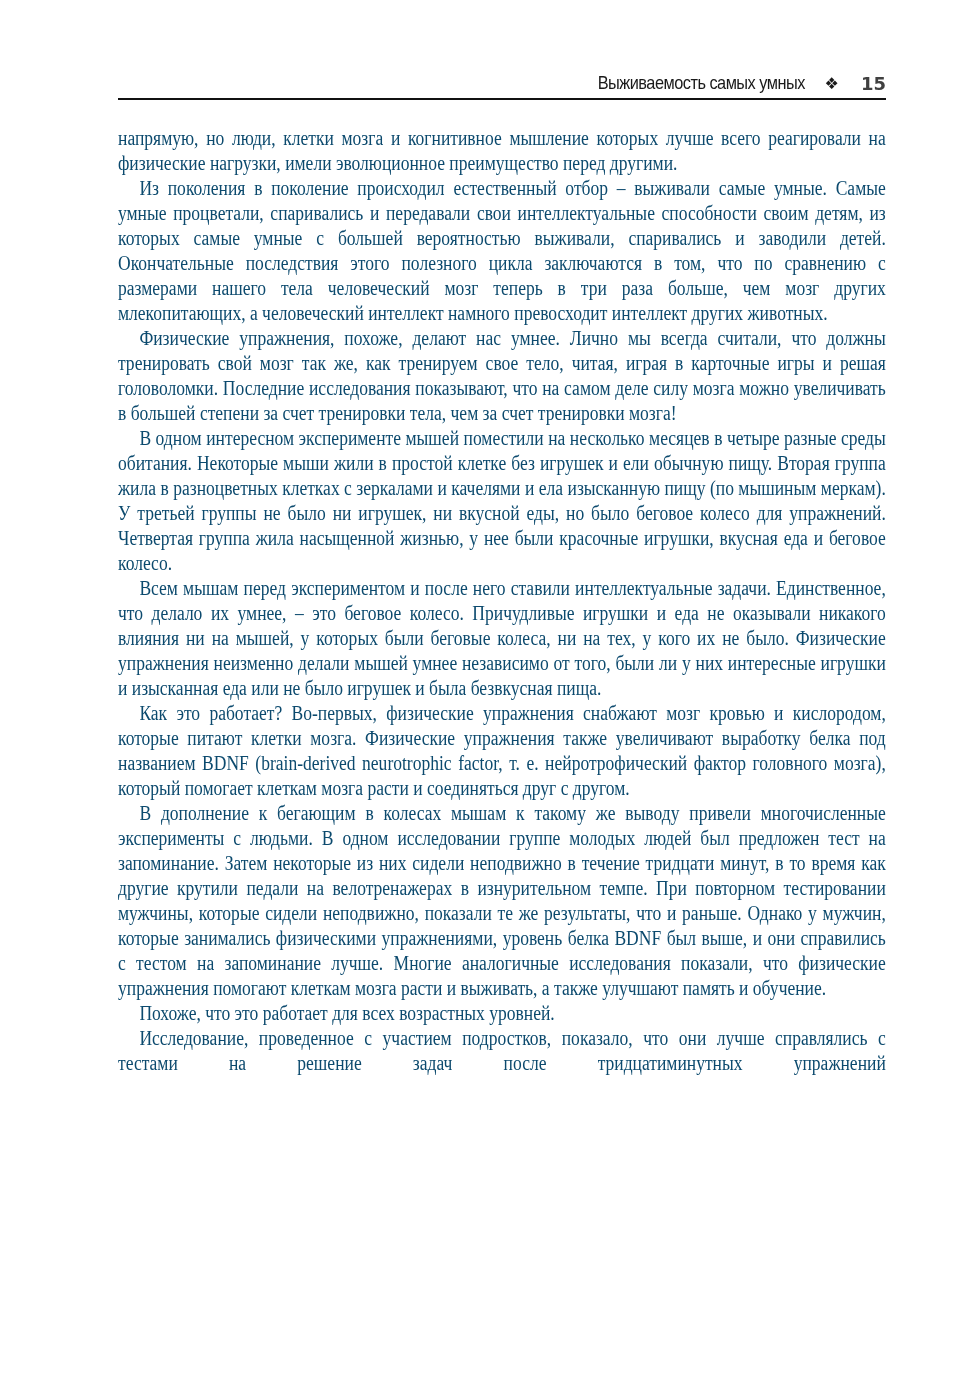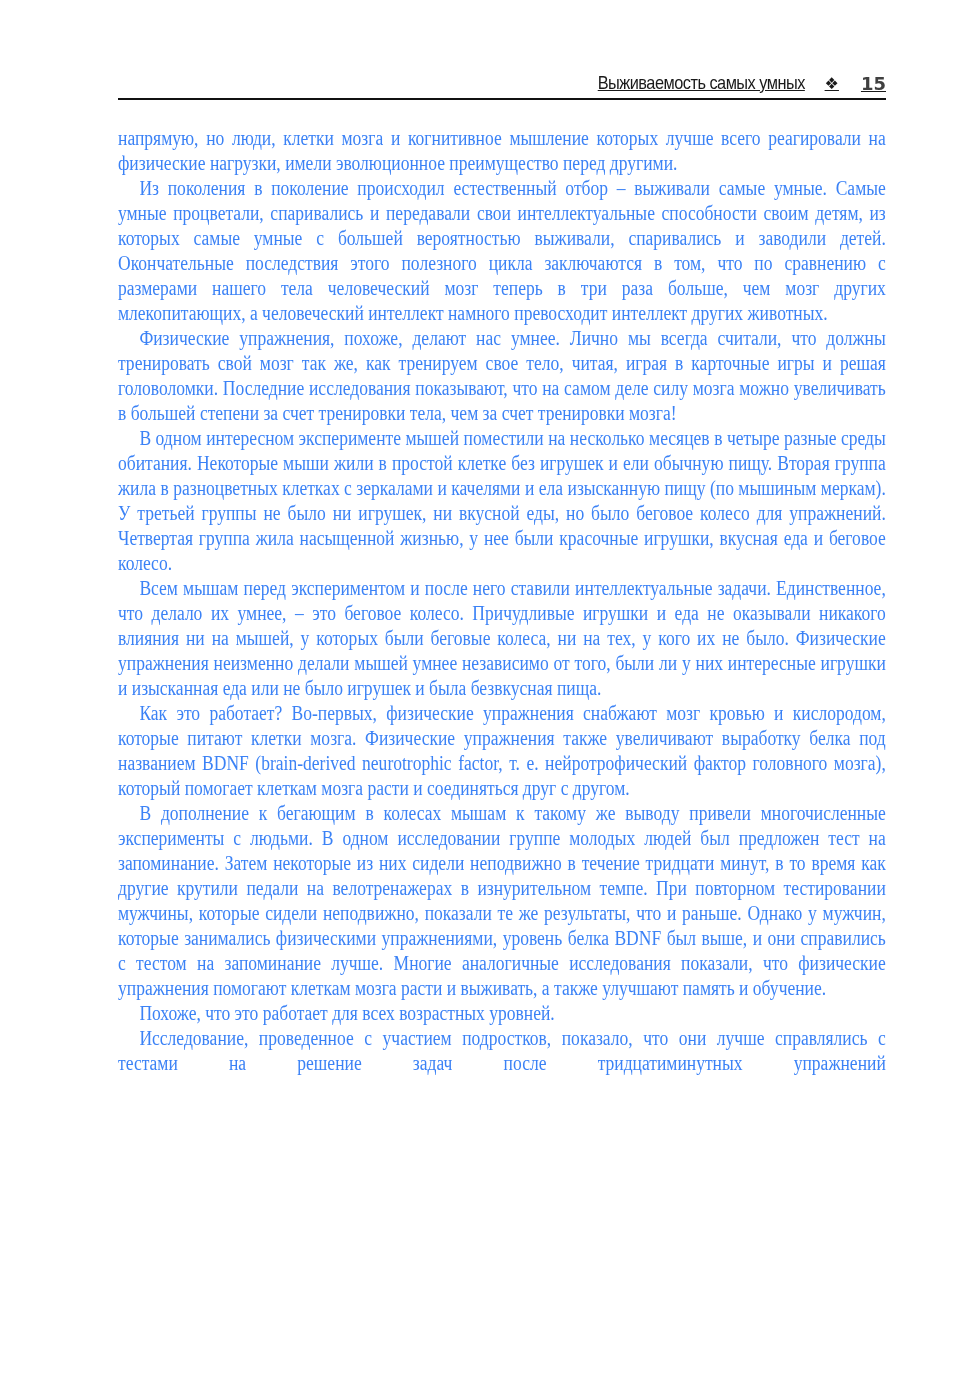--- a/index.html
+++ b/index.html
@@ -18,21 +18,20 @@
       position: absolute;
       left: 118px;
       top: 68px;
       width: 768px;
       height: 30px;
       border-bottom: 2px solid #111;
       display: flex;
       justify-content: flex-end;
       align-items: center;
       font-family: "Liberation Sans Narrow", "Liberation Sans", sans-serif;
-      text-decoration: underline;
     }
     .running-title {
       font-family: "Liberation Sans", sans-serif;
       font-size: 19px;
       letter-spacing: -0.6px;
       transform: scaleX(0.86);
       transform-origin: right center;
       color: #1a1a1a;
       margin-right: 6px;
     }
@@ -51,21 +50,21 @@
     .body-text {
       position: absolute;
       left: 118px;
       top: 126px;
       width: 768px;
       font-family: "Liberation Serif", serif;
       font-size: 20.5px;
       line-height: 25px;
       text-align: justify;
       hyphens: manual;
-      color: #3b82f6;
+      color: #0c4a6e;
     }
     .body-text p {
       margin: 0;
       text-indent: 0;
     }
     .body-text p.indent {
       text-indent: 25px;
     }
     .body-text p.last-cut {
       text-align-last: justify;

